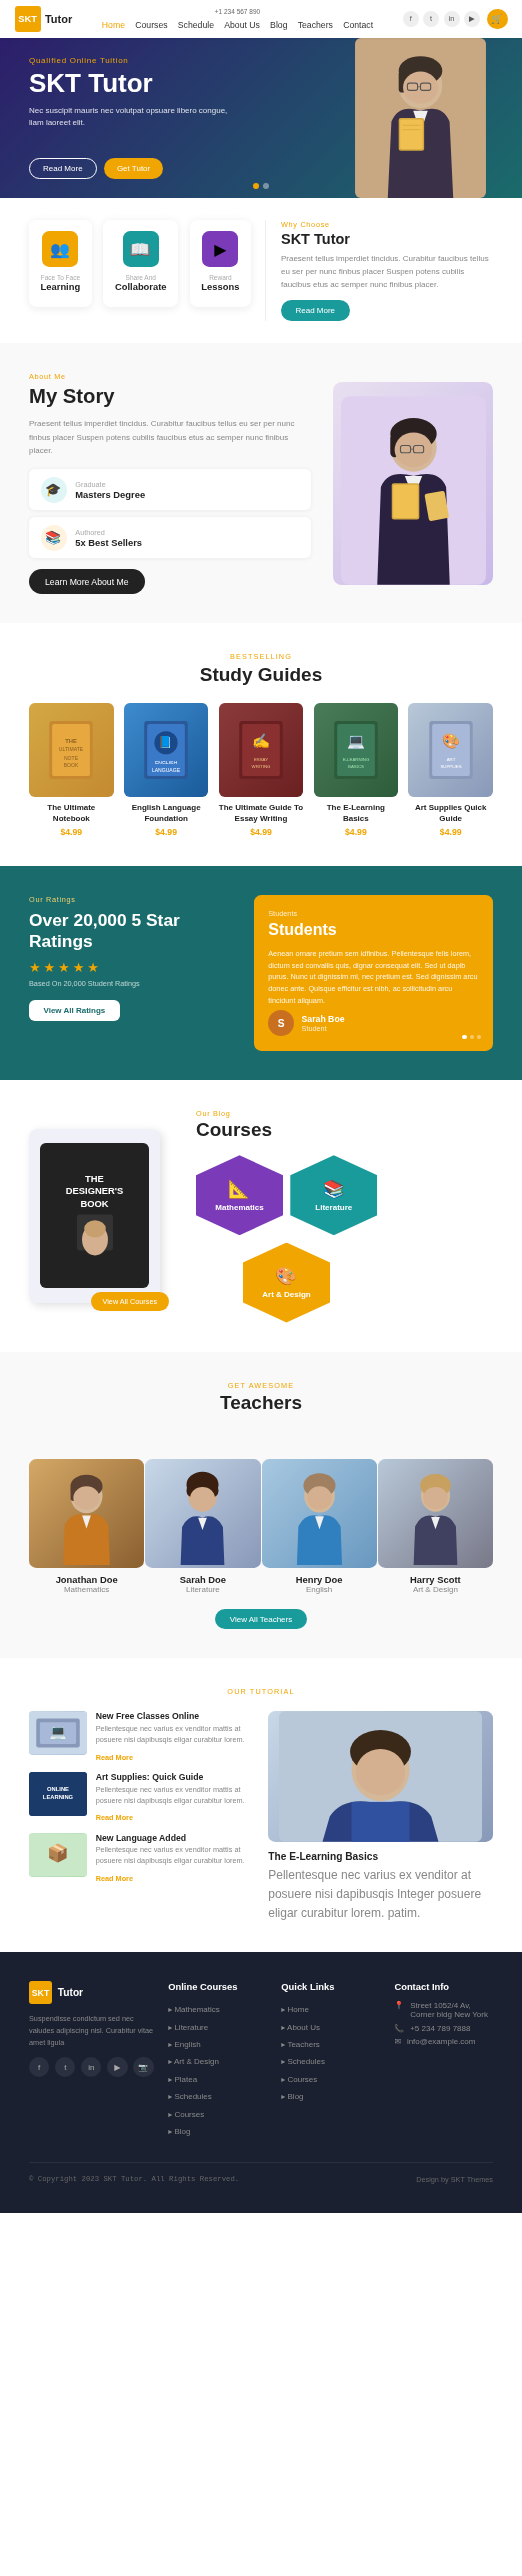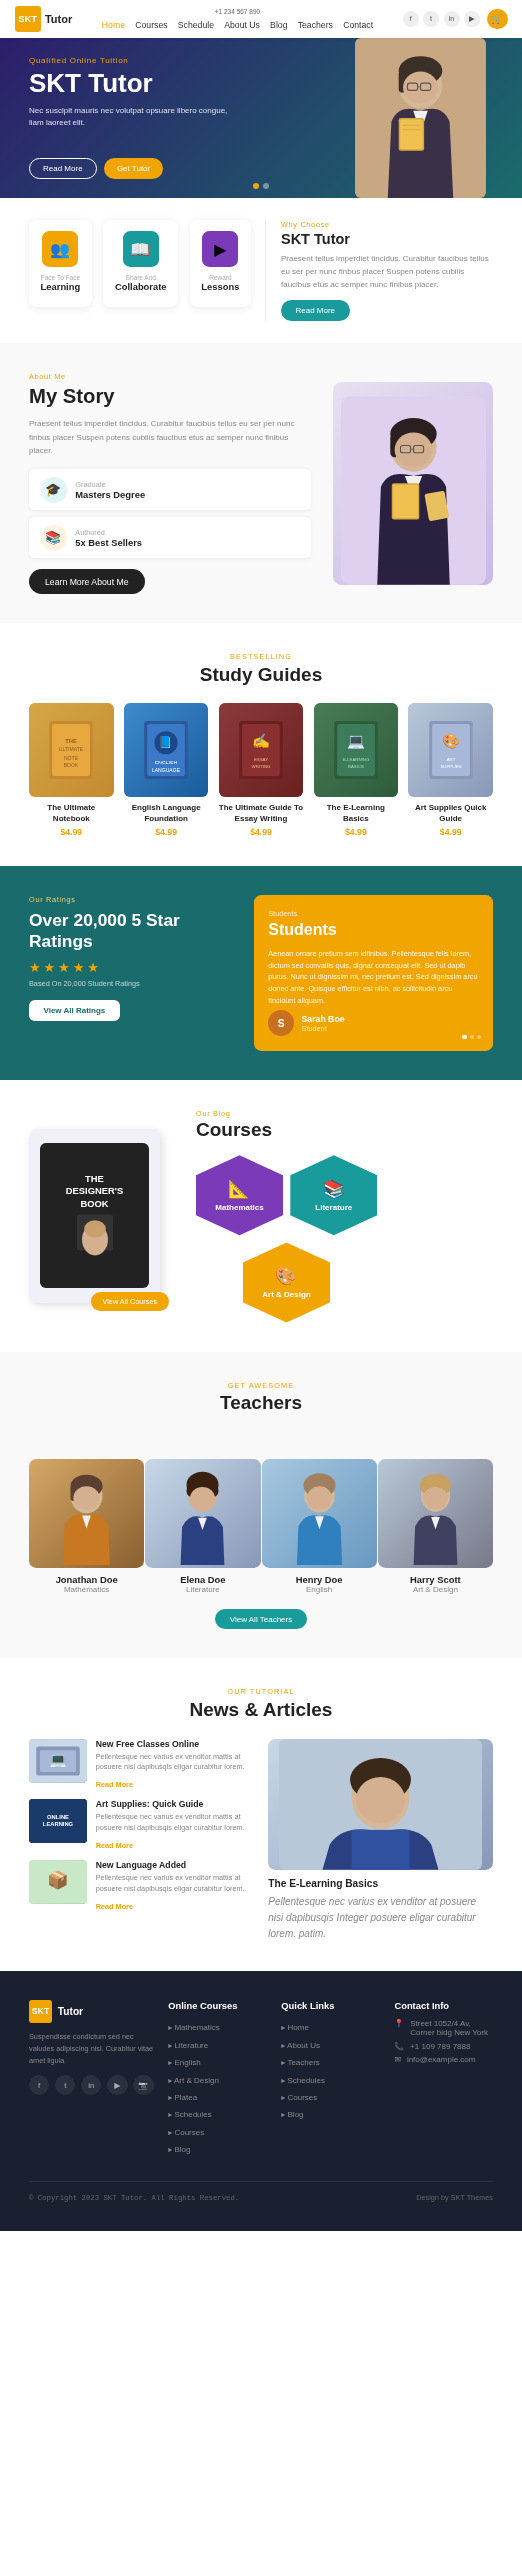--- a/index.html
+++ b/index.html
@@ -138,21 +138,21 @@
     .news-thumb.t1 { background: linear-gradient(135deg, #c8d8e8, #6888b8); }
     .news-thumb.t2 { background: #1a3a6a; }
     .news-thumb.t3 { background: linear-gradient(135deg, #c8e8c8, #6ab86a); }
     .news-item-title { font-size: 8.7px; font-weight: 700; color: #222; margin-bottom: 2.9px; }
     .news-item-desc { font-size: 7.3px; color: #888; line-height: 1.5; margin-bottom: 2.9px; }
     .read-more { font-size: 7.3px; color: #f0a500; font-weight: 600; text-decoration: none; }
     .news-right { flex: 1; }
     .news-featured { height: 100%; }
     .news-featured-img { height: 131px; background: linear-gradient(135deg, #c8d8e8, #8898b8); border-radius: 7.3px; margin-bottom: 8.7px; display: flex; align-items: center; justify-content: center; font-size: 29px; }
     .news-featured-title { font-size: 10.2px; font-weight: 700; color: #222; margin-bottom: 4.4px; }
-    .news-featured-desc { font-size: 10px; color: #888; line-height: 1.6; font-style: italic; }
+    .news-featured-desc { font-size: 12px; color: #888; line-height: 1.6; }
 
     
     .footer { background: #1a2030; padding: 29px; color: #aaa; }
     .footer-top { display: flex; gap: 14.5px; margin-bottom: 22px; }
     .footer-col { flex: 1; }
     .footer-logo { display: flex; align-items: center; gap: 5.8px; margin-bottom: 8.7px; }
     .footer-logo-icon { width: 23px; height: 23px; background: #f0a500; border-radius: 2.9px; display: flex; align-items: center; justify-content: center; color: #fff; font-size: 8.7px; font-weight: 700; }
     .footer-brand { color: #fff; font-weight: 700; font-size: 10.2px; }
     .footer-desc { font-size: 7.3px; line-height: 1.6; color: #888; margin-bottom: 8.7px; }
     .footer-social { display: flex; gap: 5.8px; }
@@ -474,21 +474,21 @@
       <div class="teacher-photo p2">
         <svg width="73" height="102" viewBox="0 0 100 140">
           <ellipse cx="50" cy="45" rx="20" ry="22" fill="#d4b090"></ellipse>
           <ellipse cx="50" cy="30" rx="22" ry="18" fill="#3a2010"></ellipse>
           <rect x="28" y="28" width="44" height="20" fill="#3a2010" rx="10"></rect>
           <ellipse cx="50" cy="48" rx="17" ry="15" fill="#d4b090"></ellipse>
           <path d="M22 88 Q32 68 50 75 Q68 68 78 88 L80 140 L20 140 Z" fill="#2a4080"></path>
           <path d="M44 75 L50 92 L56 75 Z" fill="#f0f0f0"></path>
         </svg>
       </div>
-      <div class="teacher-name">Elena Doe</div>
+      <div class="teacher-name">Sarah Doe</div>
       <div class="teacher-subject">Literature</div>
     </div>
     <div class="teacher-card">
       <div class="teacher-photo p3">
         <svg width="73" height="102" viewBox="0 0 100 140">
           <ellipse cx="50" cy="45" rx="21" ry="23" fill="#d4b898"></ellipse>
           <ellipse cx="50" cy="31" rx="22" ry="17" fill="#a08060"></ellipse>
           <ellipse cx="50" cy="48" rx="17" ry="16" fill="#d4b090"></ellipse>
           <path d="M21 87 Q31 67 50 73 Q69 67 79 87 L81 140 L19 140 Z" fill="#3080c0"></path>
           <path d="M44 73 L50 91 L56 73 Z" fill="#f0f0f0"></path>
@@ -510,21 +510,20 @@
       <div class="teacher-name">Harry Scott</div>
       <div class="teacher-subject">Art &amp; Design</div>
     </div>
   </div>
   <button class="btn-teal">View All Teachers</button>
 </section>
 
 <section class="news">
   <div style="text-align:center;margin-bottom:14.5px;">
     <div class="section-label">Our Tutorial</div>
-    <h2 class="section-title">News &amp; Articles</h2>
   </div>
   <div class="news-grid">
     <div class="news-left">
       <div class="news-item">
         <div class="news-thumb t1">
           <svg width="58" height="44" viewBox="0 0 80 60" style="font-size:20px">
             <rect width="80" height="60" fill="#c8d8e8" rx="4"></rect>
             <rect x="10" y="10" width="60" height="40" fill="#8898b8" rx="3"></rect>
             <rect x="15" y="15" width="50" height="30" fill="#a8b8d8" rx="2"></rect>
             <text x="40" y="35" text-anchor="middle" fill="#fff" font-size="20">💻</text>
@@ -622,21 +621,21 @@
       </ul>
     </div>
     <div class="footer-col">
       <h4>Contact Info</h4>
       <div class="footer-contact-item">
         <span>📍</span>
         <span>Street 1052/4 Av, Corner bldg New York</span>
       </div>
       <div class="footer-contact-item">
         <span>📞</span>
-        <span>+1 109 789 7888</span>
+        <span>+5 234 789 7888</span>
       </div>
       <div class="footer-contact-item">
         <span>✉</span>
         <span>info@example.com</span>
       </div>
     </div>
   </div>
   <div class="footer-bottom">
     <span class="footer-copy">© Copyright 2023 SKT Tutor. All Rights Reserved.</span>
     <span class="footer-credit">Design by SKT Themes</span>

